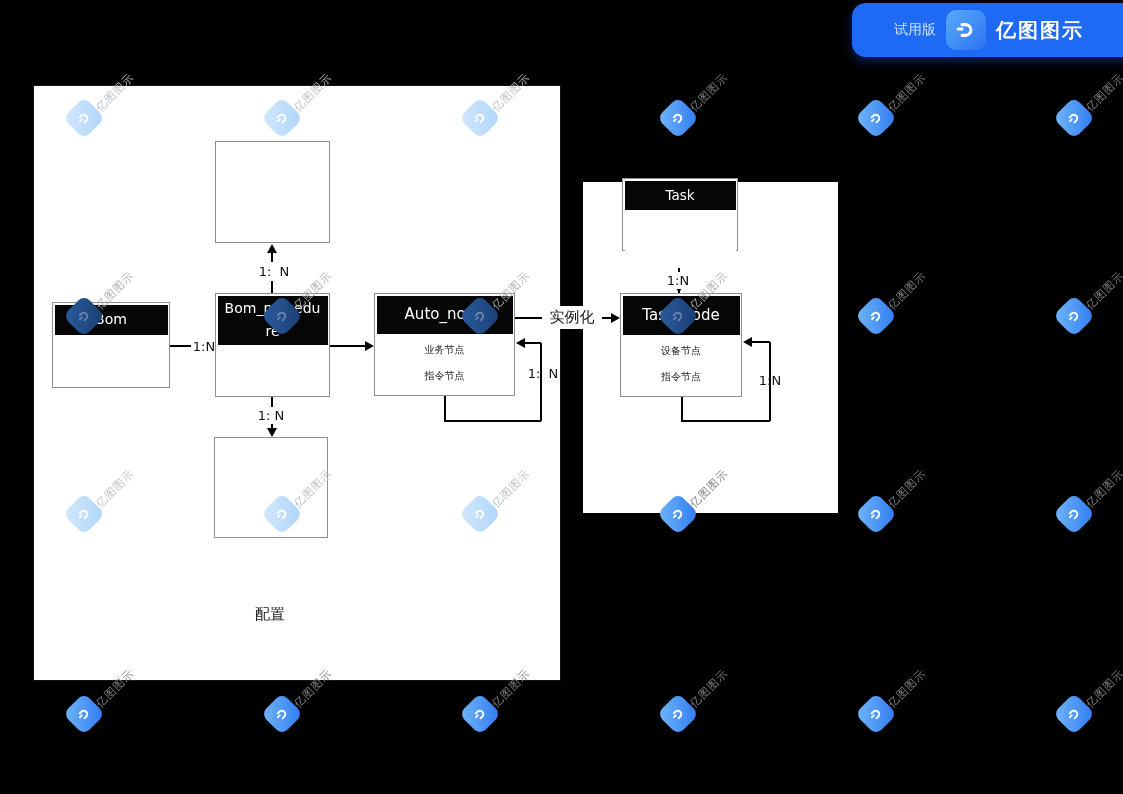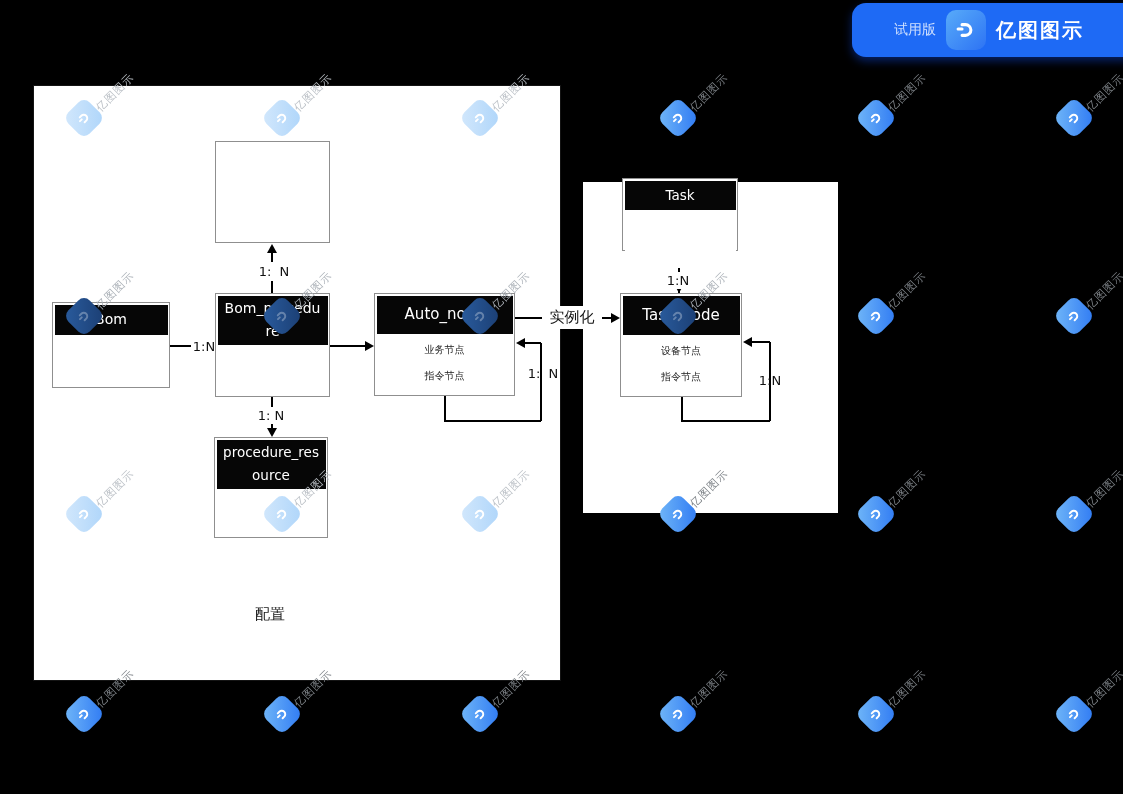--- a/index.html
+++ b/index.html
@@ -52,22 +52,20 @@
         <div class="hdr" style="height: 49px; font-size: 14px;">Bom_procedu
 re</div>
         <div class="bdy" style="height: 49px;"></div>
       </div>
       <div class="entity" style="left: 374px; top: 293px; width: 141px; height: 103px;">
         <div class="hdr" style="height: 38px; font-size: 15px;">Auto_node</div>
         <div class="bdy" style="height: 59px;">业务节点
 指令节点</div>
       </div>
       <div class="entity" style="left: 214px; top: 437px; width: 114px; height: 101px;">
-        <div class="hdr" style="height: 49px; font-size: 13.5px;">procedure_res
-ource</div>
         <div class="bdy" style="height: 46px;"></div>
       </div>
       <div class="entity" style="left: 622px; top: 178px; width: 116px; height: 73px;">
         <div class="hdr" style="height: 29px; font-size: 13.5px;">Task</div>
         <div class="bdy" style="height: 46px;"></div>
       </div>
       <div class="entity" style="left: 620px; top: 293px; width: 122px; height: 104px;">
         <div class="hdr" style="height: 39px; font-size: 15px;">Task_node</div>
         <div class="bdy" style="height: 59px;">设备节点
 指令节点</div>

